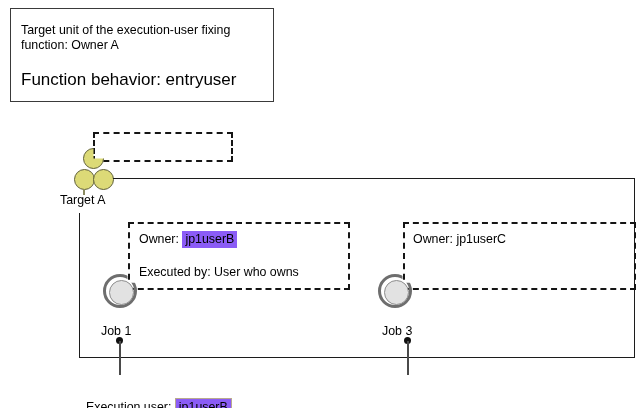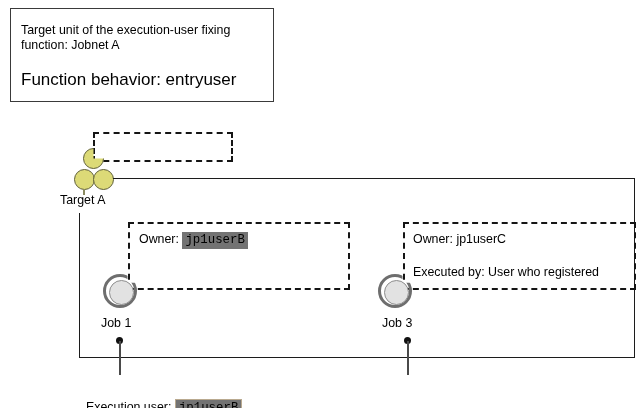--- a/index.html
+++ b/index.html
@@ -124,56 +124,57 @@
     width: 25px;
     height: 25px;
     border-radius: 50%;
     background: #e2e2e2;
     border: 1px solid #8d8d8d;
     box-sizing: border-box;
   }
   .job-label {
     font-size: 12.4px;
     white-space: nowrap;
+    margin-top: 8px;
   }
 
   
   .callout {
     border: 2px dashed #151515;
     background: transparent;
     box-sizing: border-box;
   }
   .callout-row {
     position: absolute;
     font-size: 12.4px;
     white-space: nowrap;
   }
 
   
   .hl {
     padding: 1px 3px 2px 3px;
   }
-  .hl-deep   { background: #737373; font-family: Liberation Mono, monospace; }
+  .hl-deep   { background: #8b5cf6; }
   .hl-light  { background: #fae6d2; }
   .hl-bordered { border: 1px solid #b9a98f; padding: 1px 3px 2px 3px; }
 
   
   .exec-label {
     font-size: 12.4px;
     white-space: nowrap;
   }
 </style>
 </head>
 <body>
 
 <div id="stage">
 
   <div class="abs" id="desc-box"></div>
   <div class="abs" id="desc-line-1">Target unit of the execution-user fixing
-function: Jobnet A</div>
+function: Owner A</div>
   <div class="abs" id="desc-line-2">Function behavior: entryuser</div>
 
   <div class="abs callout" style="left:93px; top:132px; width:140px; height:30px;"></div>
 
   <div class="abs" id="jobnet-icon">
     <span class="jn-circle" id="jn-top"></span>
     <span class="jn-circle" id="jn-left"></span>
     <span class="jn-circle" id="jn-right"></span>
   </div>
   <div class="abs" id="jobnet-label">Target A</div>
@@ -185,39 +186,39 @@
 
   <div class="abs line-v" style="left:79px; top:213px; height:145px;"></div>
 
   <div class="abs line-h" style="left:79px; top:357px; width:556px;"></div>
 
   <div class="abs callout" style="left:128px; top:222px; width:222px; height:68px;"></div>
   <div class="callout-row" style="left:139px; top:232px;">
     <span>Owner:</span>
     <span class="hl hl-deep">jp1userB</span>
   </div>
+  <div class="callout-row" style="left:139px; top:265px;">
+    <span>Executed by:</span>
+    <span>User who owns</span>
+  </div>
 
   <div class="abs job-icon" style="left:103px; top:274px;">
     <span class="job-ring"></span>
     <span class="job-disc"></span>
   </div>
   <div class="abs job-label" style="left:101px; top:316px;">Job 1</div>
 
   <div class="abs leader-dot" style="left:116px; top:337px;"></div>
   <div class="abs leader-v" style="left:119px; top:341px; height:34px;"></div>
 
   <div class="abs callout" style="left:403px; top:222px; width:233px; height:68px;"></div>
   <div class="callout-row" style="left:413px; top:232px;">
     <span>Owner:</span>
     <span>jp1userC</span>
   </div>
-  <div class="callout-row" style="left:413px; top:265px;">
-    <span>Executed by:</span>
-    <span>User who registered</span>
-  </div>
 
   <div class="abs job-icon" style="left:378px; top:274px;">
     <span class="job-ring"></span>
     <span class="job-disc"></span>
   </div>
   <div class="abs job-label" style="left:382px; top:316px;">Job 3</div>
 
   <div class="abs leader-dot" style="left:404px; top:337px;"></div>
   <div class="abs leader-v" style="left:407px; top:341px; height:34px;"></div>
 

